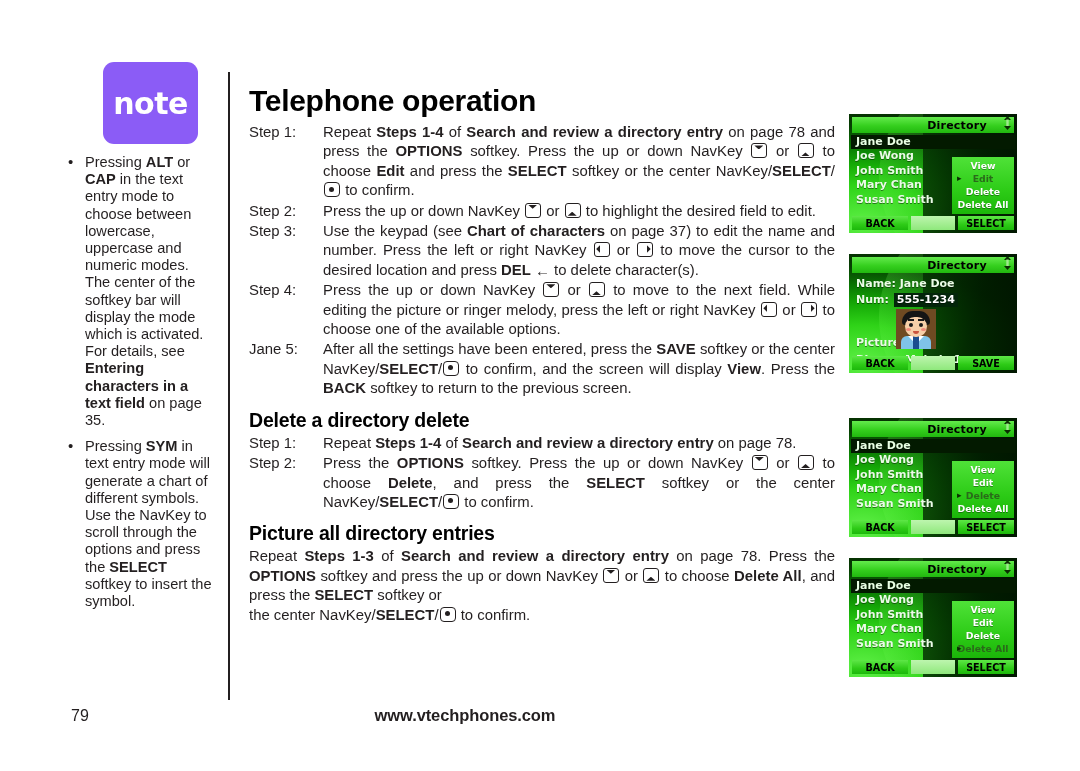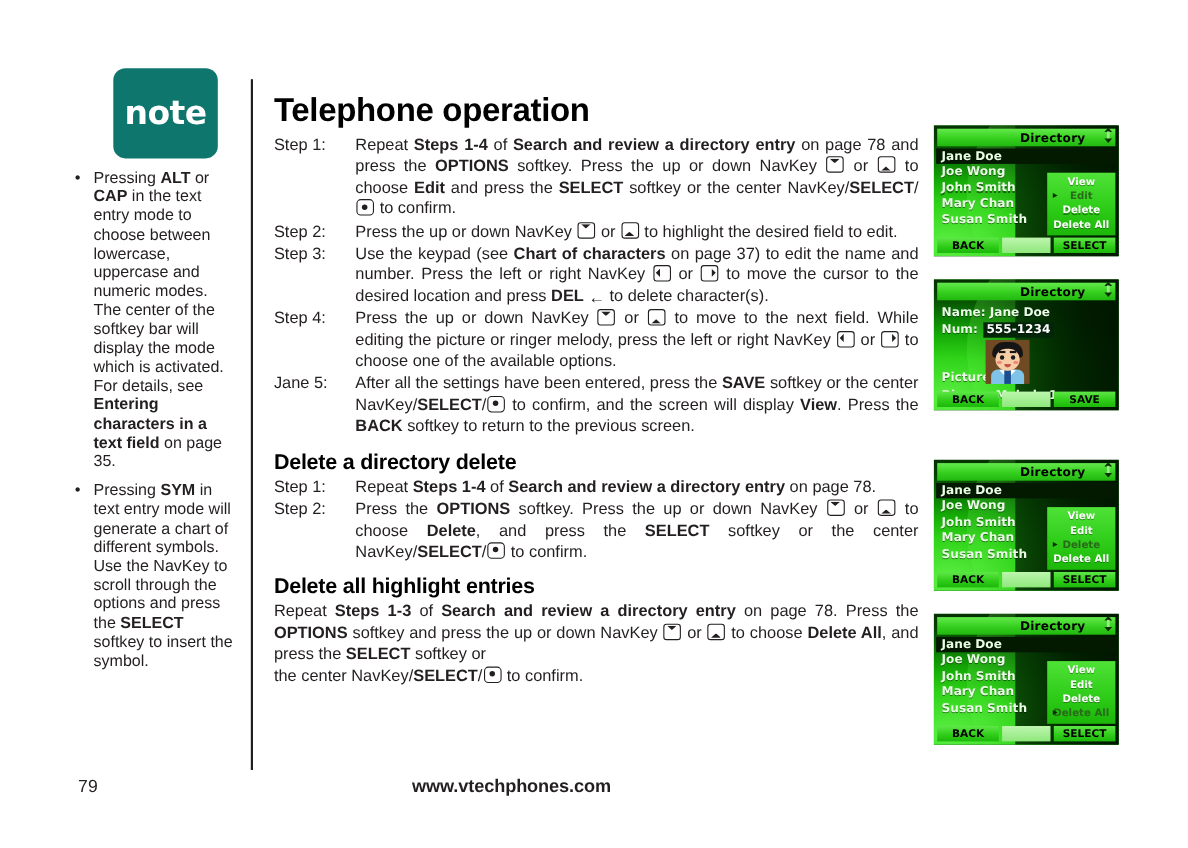--- a/index.html
+++ b/index.html
@@ -11,21 +11,21 @@
     position:relative;
     overflow:hidden;
     -webkit-font-smoothing:antialiased;
   }
   .page{position:absolute;left:0;top:0;width:1080px;height:771px;}
 
   
   .note-col{position:absolute;left:62px;top:62px;width:150px;}
   .note-badge{
     width:95px;height:82px;margin-left:41px;
-    background:#0f766e;border-radius:11px;
+    background:#8b5cf6;border-radius:11px;
     display:flex;align-items:center;justify-content:center;
   }
   .note-badge span{
     color:#ffffff;font-size:30px;font-weight:bold;
     letter-spacing:-0.5px;font-family:"DejaVu Sans", sans-serif;
   }
   .note-list{margin-top:10px;list-style:none;padding:0;}
   .note-list li{
     position:relative;padding-left:23px;margin-bottom:9px;
     font-size:14.6px;line-height:17.2px;color:#231f20;
@@ -251,21 +251,21 @@
         </div>
         <h2 class="sub">Delete a directory delete</h2>
         <div class="step">
           <div class="step-label">Step 1:</div>
           <div class="step-body">Repeat <b>Steps 1-4</b> of <b>Search and review a directory entry</b> on page 78.</div>
         </div>
         <div class="step">
           <div class="step-label">Step 2:</div>
           <div class="step-body">Press the <b>OPTIONS</b> softkey. Press the up or down NavKey <span class="nk up"></span> or <span class="nk down"></span> to choose <b>Delete</b>, and press the <b>SELECT</b> softkey or the center NavKey/<b>SELECT</b>/<span class="nk ctr"></span> to confirm.</div>
         </div>
-        <h2 class="sub">Delete all highlight entries</h2>
+        <h2 class="sub">Picture all directory entries</h2>
         <div class="para">Repeat <b>Steps 1-3</b> of <b>Search and review a directory entry</b> on page 78. Press the <b>OPTIONS</b> softkey and press the up or down NavKey <span class="nk up"></span> or <span class="nk down"></span> to choose <b>Delete All</b>, and press the <b>SELECT</b> softkey or</div>
         <div class="para noj">the center NavKey/<b>SELECT</b>/<span class="nk ctr"></span> to confirm.</div>
       </div>
   </div>
 
   <div class="screens" id="screens">
       <div class="scr" style="position: absolute; left: 0px; top: 0px;">
         <div class="bg"></div>
         <div class="swoosh"></div>
         <div class="bg2"></div>

